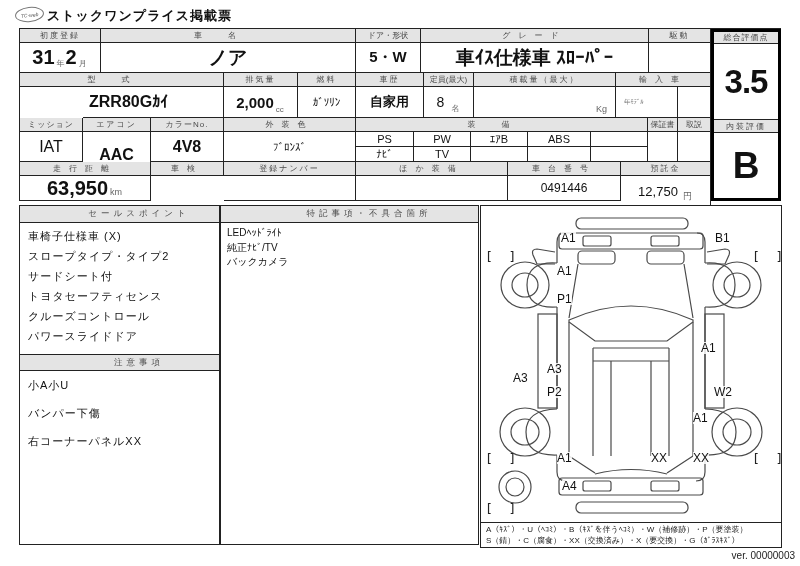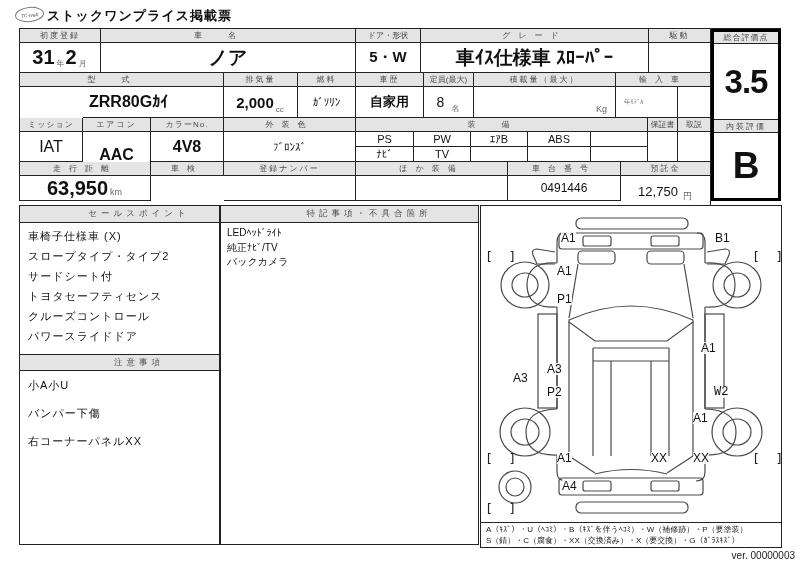--- a/index.html
+++ b/index.html
@@ -215,21 +215,21 @@
     </svg>
     <div id="diagram-labels">
         <span class="dlabel" style="left: 80px; top: 26px;">A1</span>
         <span class="dlabel" style="left: 206px; top: 26px; margin-left: 28px;">B1</span>
         <span class="dlabel" style="left: 76px; top: 59px;">A1</span>
         <span class="dlabel" style="left: 76px; top: 87px;">P1</span>
         <span class="dlabel" style="left: 220px; top: 136px;">A1</span>
         <span class="dlabel" style="left: 32px; top: 166px;">A3</span>
         <span class="dlabel" style="left: 66px; top: 157px;">A3</span>
         <span class="dlabel" style="left: 66px; top: 180px;">P2</span>
-        <span class="dlabel" style="left: 233px; top: 180px; font-family: Liberation Mono, monospace;">W2</span>
+        <span class="dlabel" style="left: 233px; top: 180px;">W2</span>
         <span class="dlabel" style="left: 212px; top: 206px;">A1</span>
         <span class="dlabel" style="left: 76px; top: 246px;">A1</span>
         <span class="dlabel" style="left: 170px; top: 246px;">XX</span>
         <span class="dlabel" style="left: 212px; top: 246px;">XX</span>
         <span class="dlabel" style="left: 81px; top: 274px;">A4</span>
         <span class="bracket" style="left: 4px; top: 44px;">[  ]</span>
         <span class="bracket" style="left: 271px; top: 44px;">[  ]</span>
         <span class="bracket" style="left: 4px; top: 246px;">[  ]</span>
         <span class="bracket" style="left: 271px; top: 246px;">[  ]</span>
         <span class="bracket" style="left: 4px; top: 296px;">[  ]</span>

